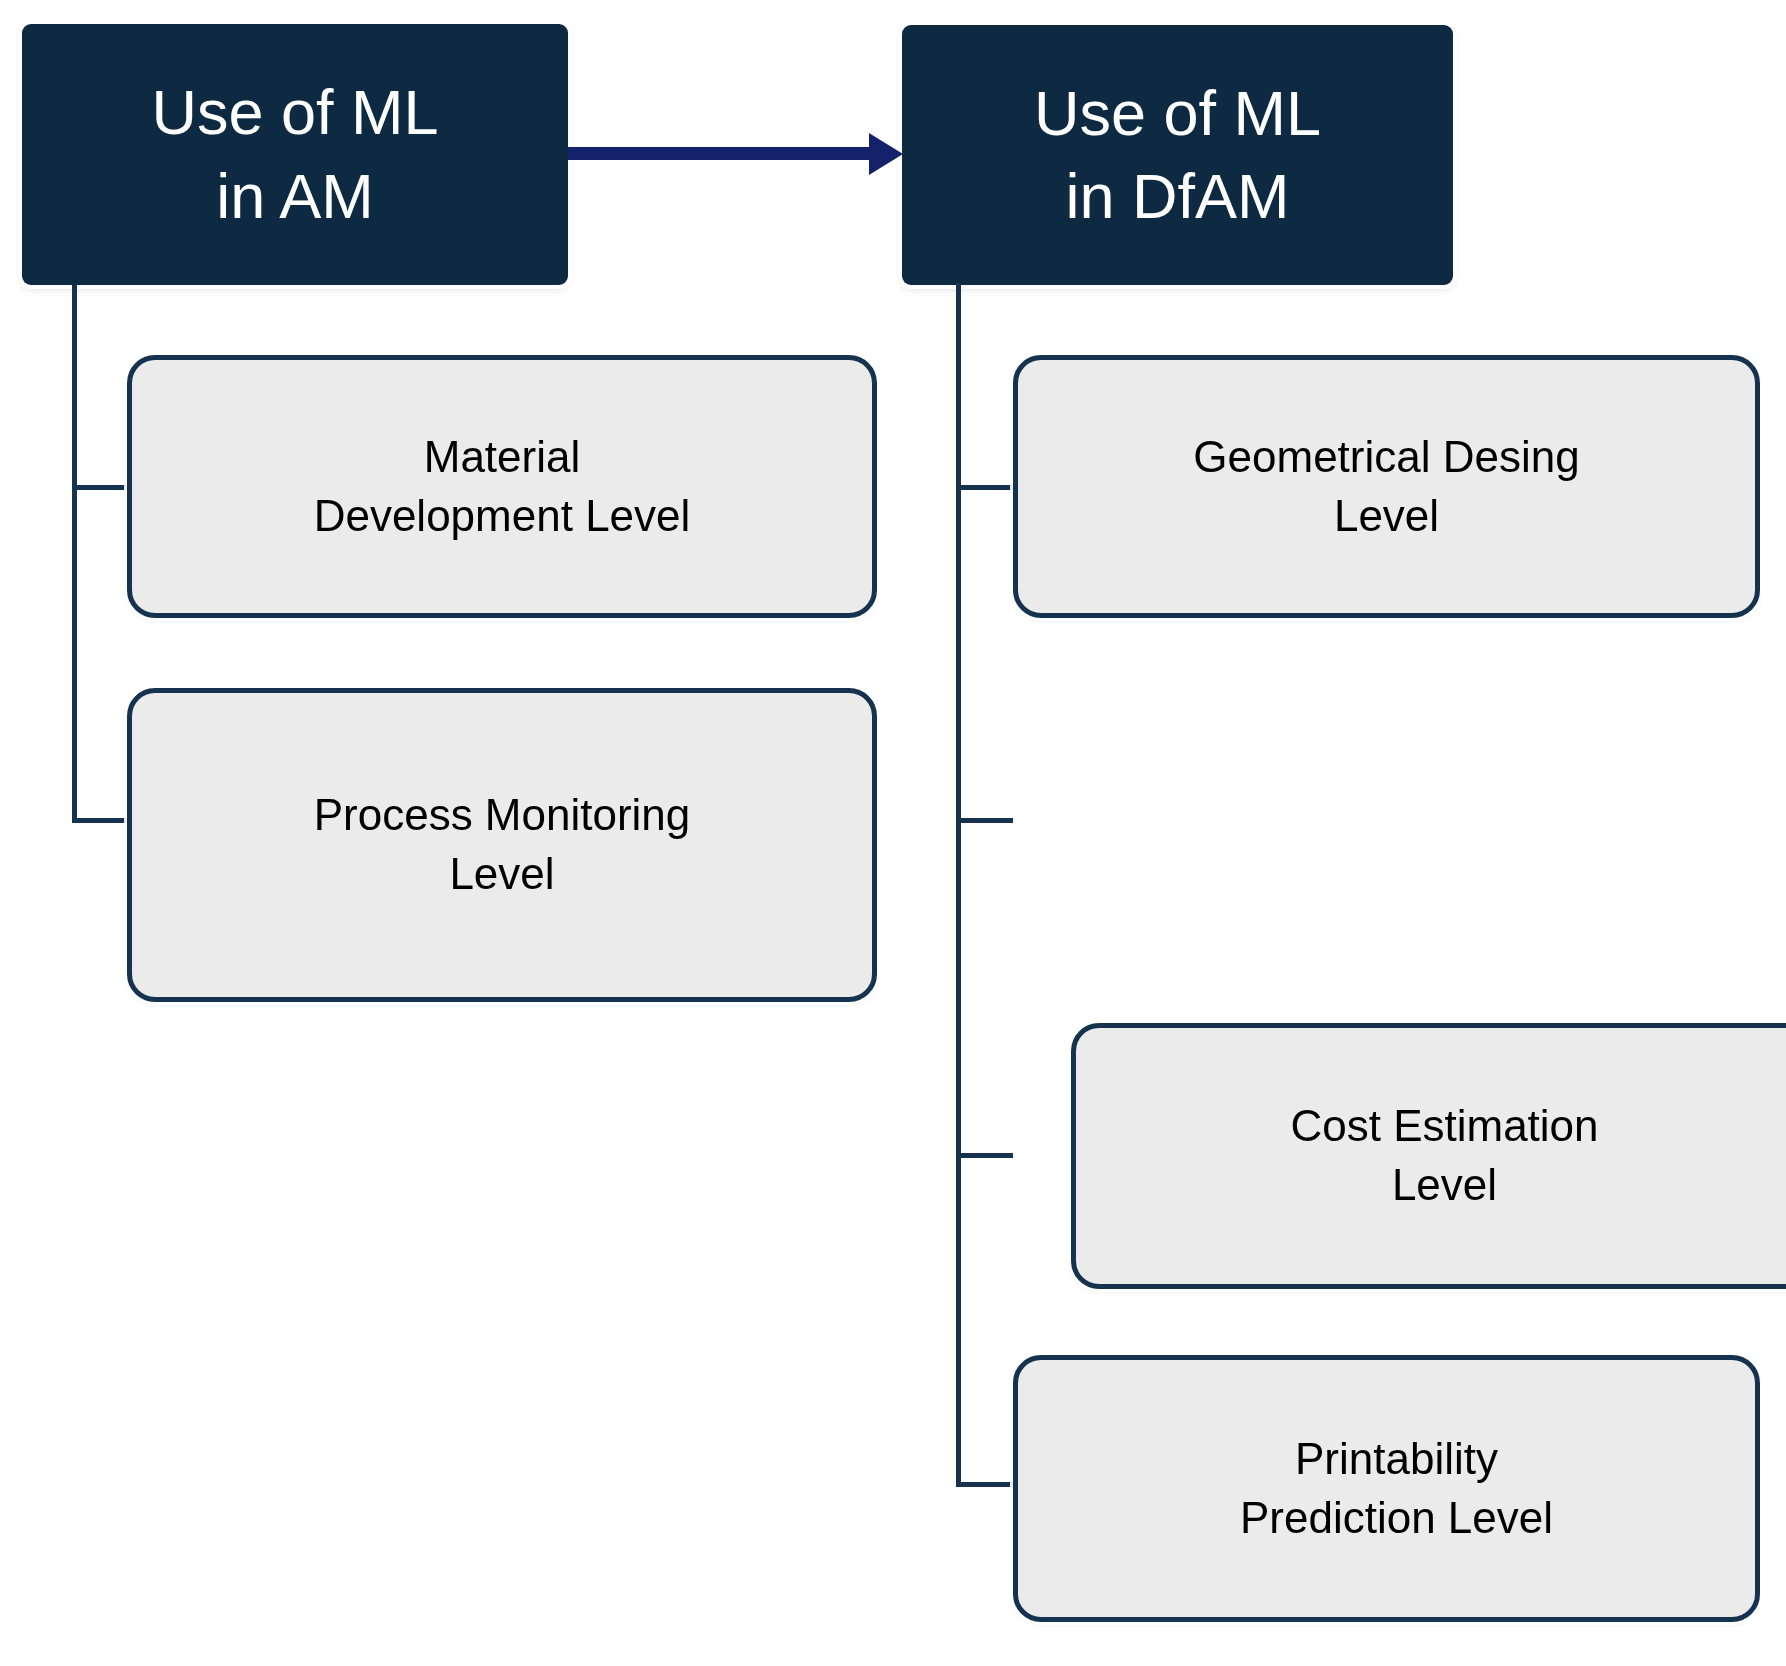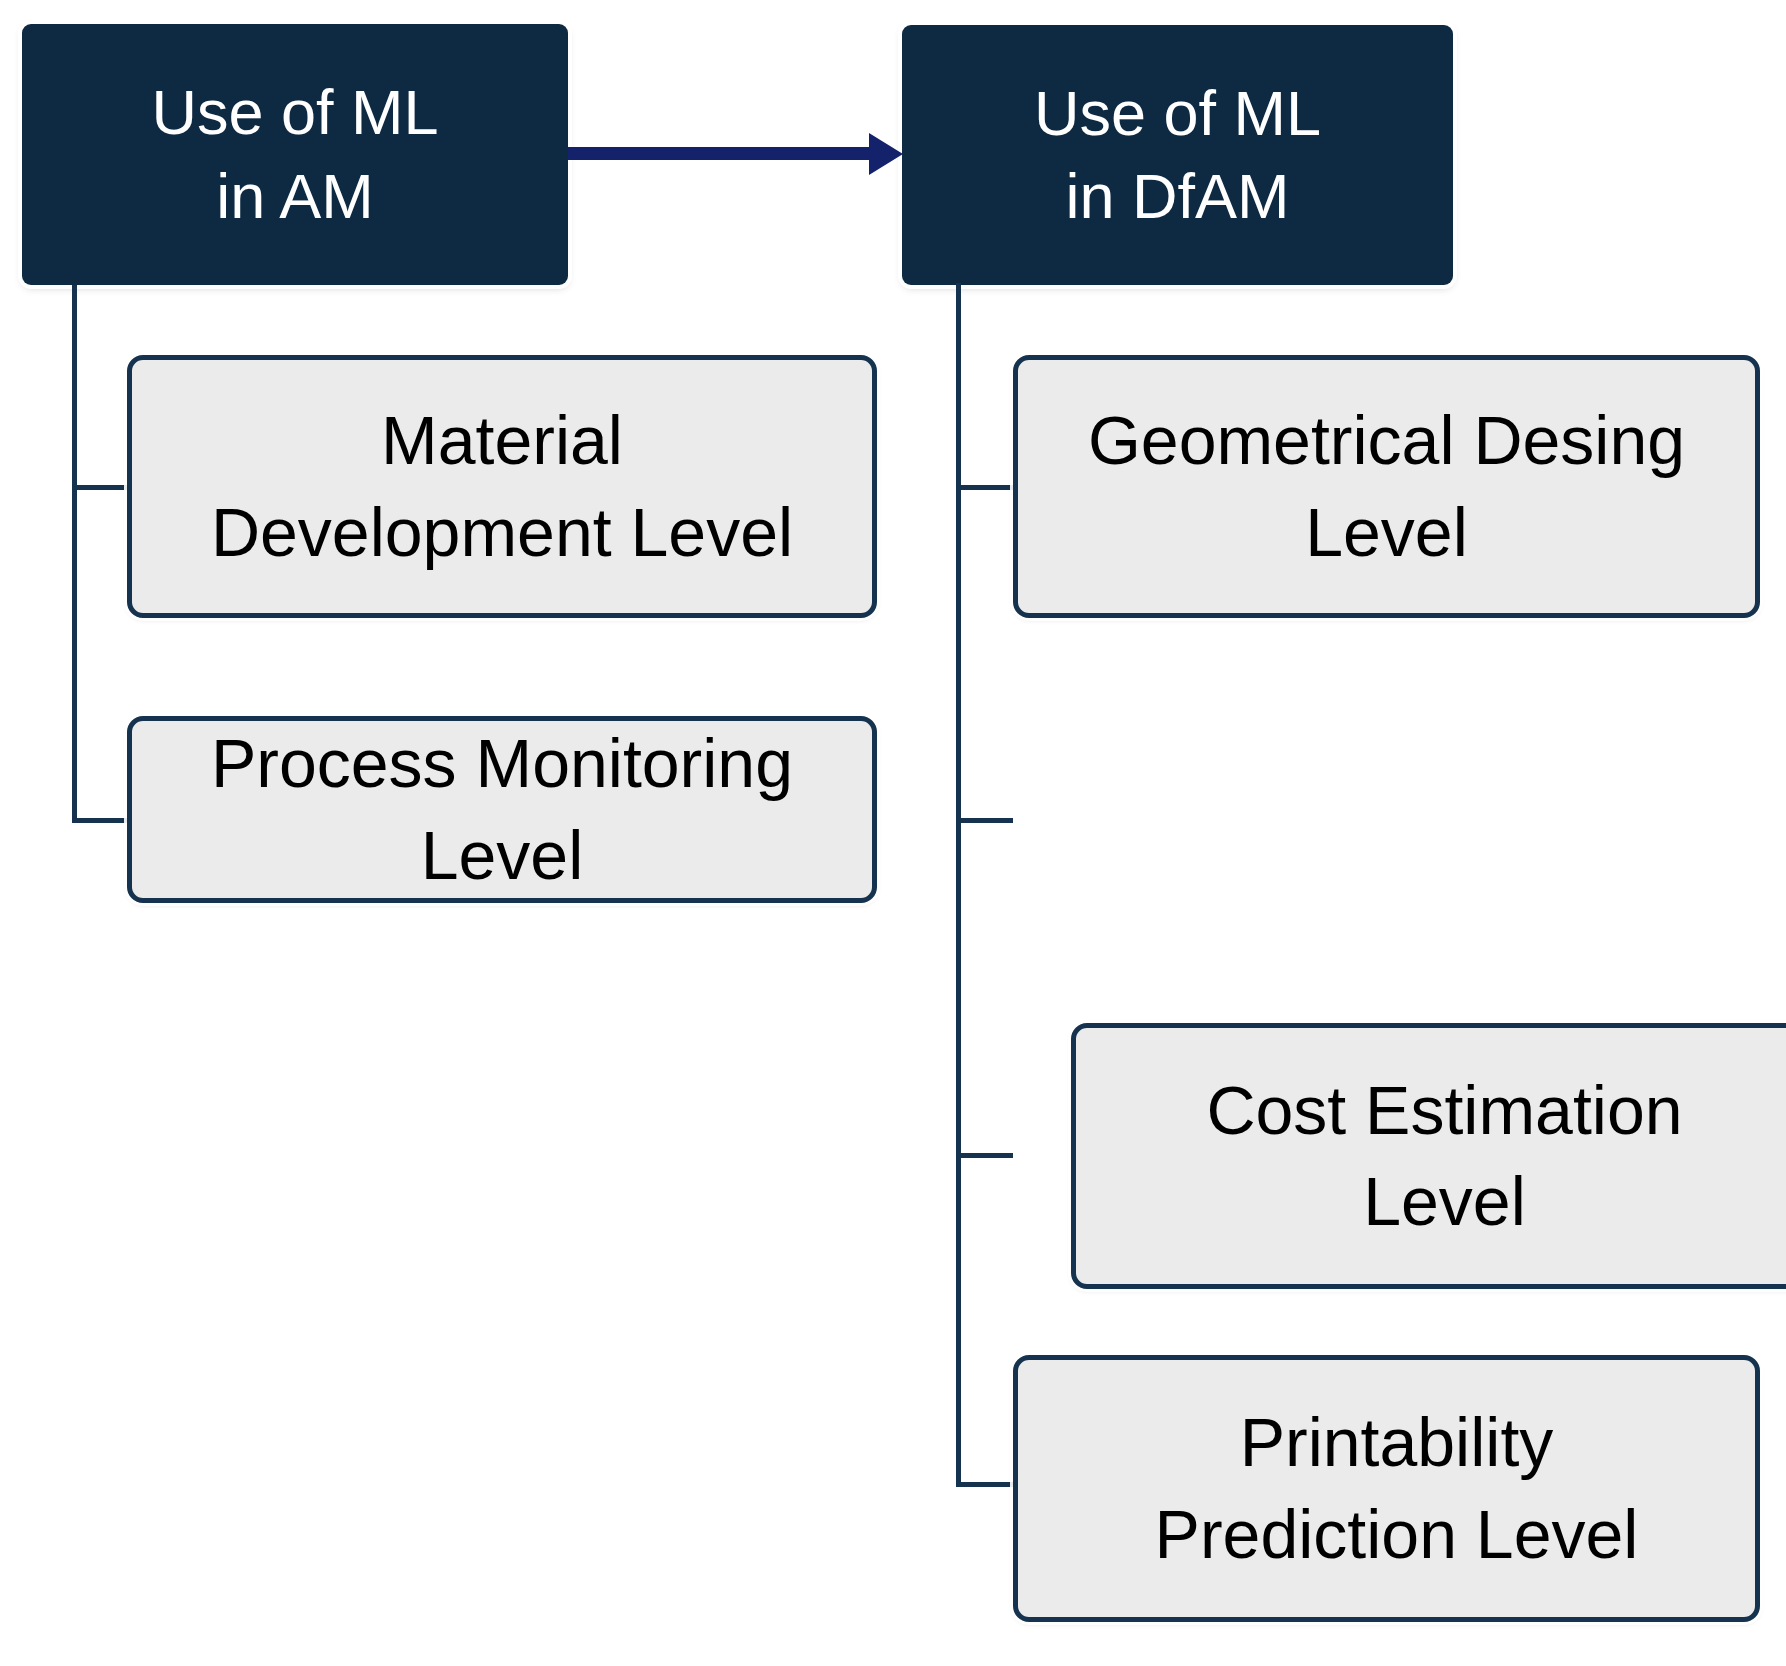--- a/index.html
+++ b/index.html
@@ -35,22 +35,22 @@
     color: var(--node-text);
     border-radius: 9px;
     font-size: 63px;
     line-height: 1.32;
     box-shadow: 0 0 0 4px rgba(255,255,255,0.95), 0 3px 9px rgba(0,0,0,0.18);
   }
   .child-node {
     background: var(--child-fill);
     color: var(--child-text);
     border: 5px solid var(--child-border);
-    border-radius: 16px;
-    font-size: 68px;
+    border-radius: 28px;
+    font-size: 44px;
     line-height: 1.34;
     box-shadow: 0 0 0 3px rgba(255,255,255,0.9), 0 2px 5px rgba(0,0,0,0.12);
     text-align: center;
   }
   .conn {
     position: absolute;
     background: var(--connector);
   }
   .arrow-line {
     position: absolute;
@@ -68,21 +68,21 @@
   }
   
   .root-left  { left: 22px;  top: 24px; width: 546px; height: 261px; }
   .root-right { left: 902px; top: 25px; width: 551px; height: 260px; }
   
   .conn-left-vert   { left: 72px; top: 285px; width: 5px; height: 538px; }
   .conn-left-stub-0 { left: 72px; top: 485px; width: 55px; height: 5px; }
   .conn-left-stub-1 { left: 72px; top: 818px; width: 55px; height: 5px; }
   
   .child-left-0 { left: 127px; top: 355px; width: 750px; height: 263px; }
-  .child-left-1 { left: 127px; top: 716px; width: 750px; height: 187px; }
+  .child-left-1 { left: 127px; top: 688px; width: 750px; height: 314px; }
   
   .conn-right-vert   { left: 956px; top: 283px; width: 5px; height: 1204px; }
   .conn-right-stub-0 { left: 956px; top: 485px;  width: 57px; height: 5px; }
   .conn-right-stub-1 { left: 956px; top: 818px;  width: 57px; height: 5px; }
   .conn-right-stub-2 { left: 956px; top: 1153px; width: 57px; height: 5px; }
   .conn-right-stub-3 { left: 956px; top: 1482px; width: 57px; height: 5px; }
   
   .child-right-0 { left: 1013px; top: 355px;  width: 747px; height: 263px; }
   .child-right-1 { left: 1013px; top: 690px;  width: 747px; height: 267px; }
   .child-right-2 { left: 1071px; top: 1023px; width: 747px; height: 266px; }

